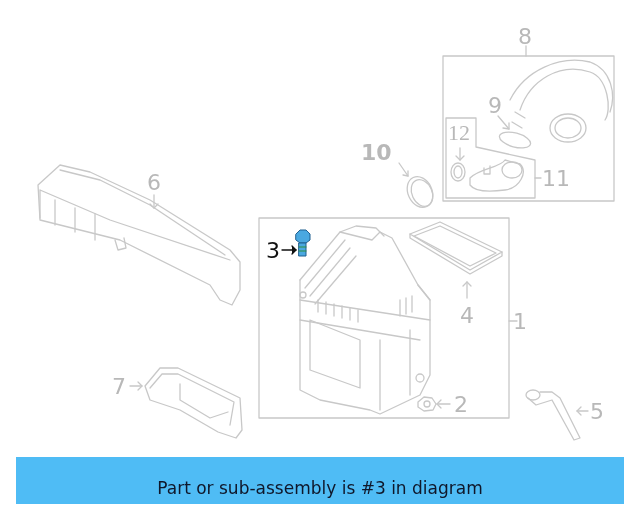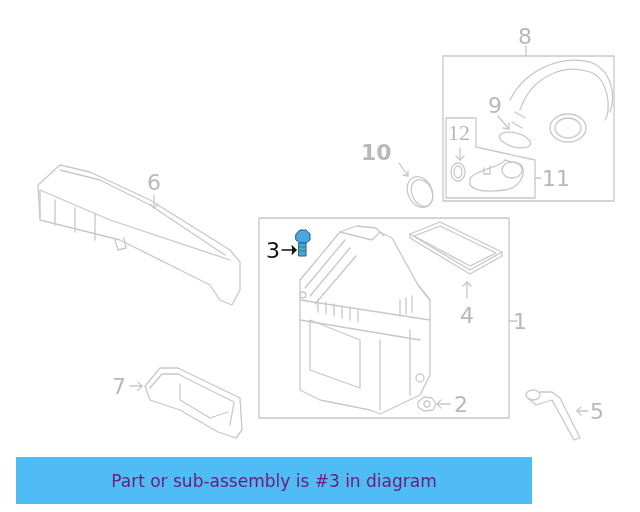--- a/index.html
+++ b/index.html
@@ -1,20 +1,20 @@
 <!DOCTYPE html>
 <html><head>
 <meta charset="utf-8">
 <style>
   html, body { margin:0; padding:0; background:#ffffff; }
   body { width:640px; height:512px; position:relative; overflow:hidden; font-family:"DejaVu Sans", sans-serif; }
   #diagram { position:absolute; left:0; top:0; width:640px; height:450px; }
   .callout { position:absolute; font-family:"DejaVu Sans", sans-serif; color:#b8b8b8; font-size:22px; line-height:22px; }
   .callout.active { color:#111111; }
-  #banner { position:absolute; left:16px; top:457px; width:516px; height:47px; background:#4fbcf5; text-align:center; color:#701a75; font-size:17px; line-height:20px; padding-top:14px; box-sizing:border-box; }
+  #banner { position:absolute; left:16px; top:457px; width:608px; height:47px; background:#4fbcf5; text-align:center; color:#0f172a; font-size:17px; line-height:20px; padding-top:21px; box-sizing:border-box; }
   #banner div { white-space:nowrap; }
 </style>
 </head>
 <body>
 
 <div id="diagram">
   <svg width="640" height="450" viewBox="0 0 640 450" fill="none" stroke="#c8c8c8" stroke-width="1.3" stroke-linejoin="round" stroke-linecap="round">
 
     <g>
       <rect x="259" y="218" width="250" height="200"></rect>

